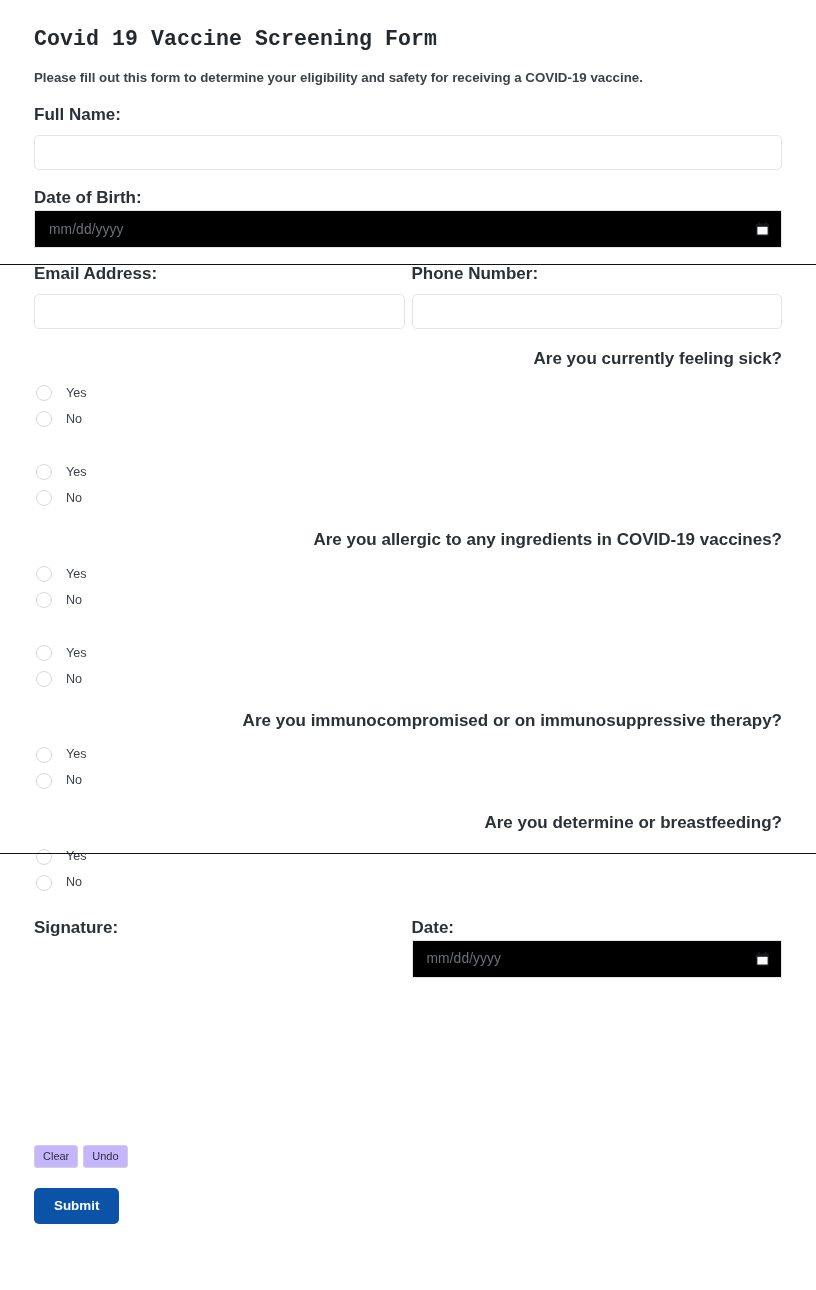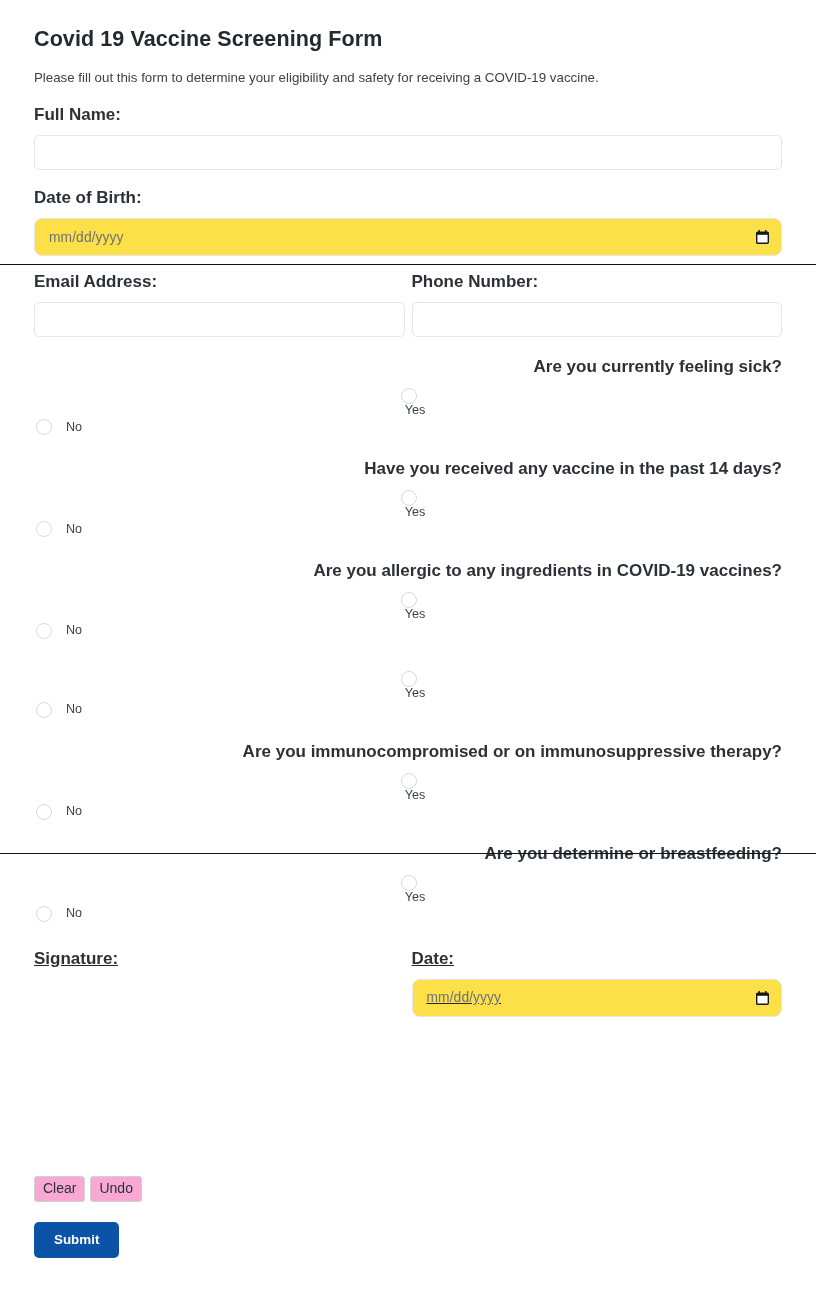--- a/index.html
+++ b/index.html
@@ -44,25 +44,26 @@
 
   
   h1.form-title {
     font-size: 21.5px;
     font-weight: 600;
     letter-spacing: 0.1px;
     color: #22292f;
     margin: 0;
     padding-top: 26px;
     line-height: 1.25;
+    font-family: Liberation Mono, monospace;
   }
 
   p.form-intro {
     font-size: 13.3px;
-    font-weight: 400;
+    font-weight: 700;
     color: #3c4249;
     margin: 0;
     padding-top: 15px;
     line-height: 1.45;
   }
 
   h2.section-heading {
     font-size: 16.5px;
     font-weight: 600;
     color: #22292f;
@@ -99,24 +100,23 @@
     outline: none;
   }
   .text-input::placeholder { color: #6d757d; }
 
   
   .date-input {
     position: relative;
     box-sizing: border-box;
     width: 100%;
     height: 38px;
-    margin-top: 8px;
-    background: #fde047;
+    background: #000000;
     border: 1px solid #e3e5e8;
-    border-radius: 8px;
+    border-radius: 1px;
     display: flex;
     align-items: center;
     padding: 0 12px 0 14px;
   }
   .date-placeholder {
     font-size: 13.8px;
     color: #6b7279;
     letter-spacing: 0.1px;
     flex: 1 1 auto;
   }
@@ -139,21 +139,21 @@
   
   .question-group { padding-top: 18px; text-align: right; }
   .question-group.first { padding-top: 19px; }
 
   .radio-row {
     display: flex;
     align-items: center;
     height: 26px;
     margin-top: 0;
   }
-  .radio-row.first { margin-top: 9px; flex-direction: column; }
+  .radio-row.first { margin-top: 9px; }
 
   .radio-mark {
     box-sizing: border-box;
     width: 16px;
     height: 16px;
     border-radius: 50%;
     border: 1.4px solid #d7dadd;
     background: #ffffff;
     flex: 0 0 auto;
     margin-left: 2px;
@@ -163,43 +163,42 @@
     color: #3c4249;
     margin-left: 14px;
     line-height: 1;
   }
 
   
   .sig-row {
     display: flex;
     gap: 7px;
     padding-top: 21px;
-    text-decoration: underline;
   }
   .sig-row > .col { flex: 1 1 0; min-width: 0; }
 
   .signature-pad {
     width: 100%;
     height: 185px;
     background: #ffffff;
     border: none;
     margin-top: 10px;
   }
 
   
   .pad-tools {
     display: flex;
     gap: 5px;
     padding-top: 10px;
   }
   .pad-btn {
     font-family: "Liberation Sans", "DejaVu Sans", sans-serif;
-    font-size: 14px;
+    font-size: 11px;
     color: #2b3137;
-    background: #f9a8d4;
+    background: #c4b5fd;
     border: 1px solid #ced2d6;
     border-radius: 3px;
     padding: 4px 8px 5px;
     line-height: 1.1;
     cursor: pointer;
   }
 
   
   .submit-wrap { padding-top: 20px; }
   .submit-btn {
@@ -267,21 +266,20 @@
         <span class="radio-mark"></span>
         <span class="radio-label">Yes</span>
       </div>
       <div class="radio-row">
         <span class="radio-mark"></span>
         <span class="radio-label">No</span>
       </div>
     </div>
 
     <div class="question-group">
-      <div class="question-text">Have you received any vaccine in the past 14 days?</div>
       <div class="radio-row first">
         <span class="radio-mark"></span>
         <span class="radio-label">Yes</span>
       </div>
       <div class="radio-row">
         <span class="radio-mark"></span>
         <span class="radio-label">No</span>
       </div>
     </div>
 

